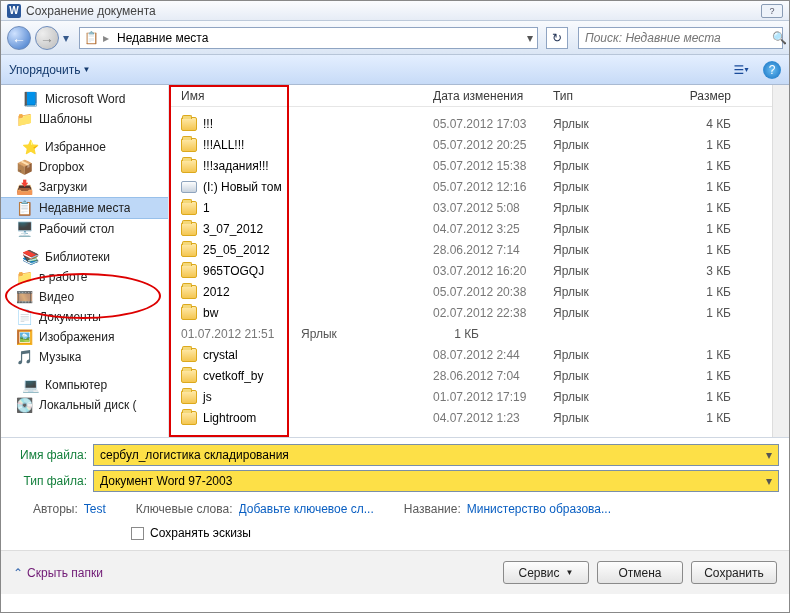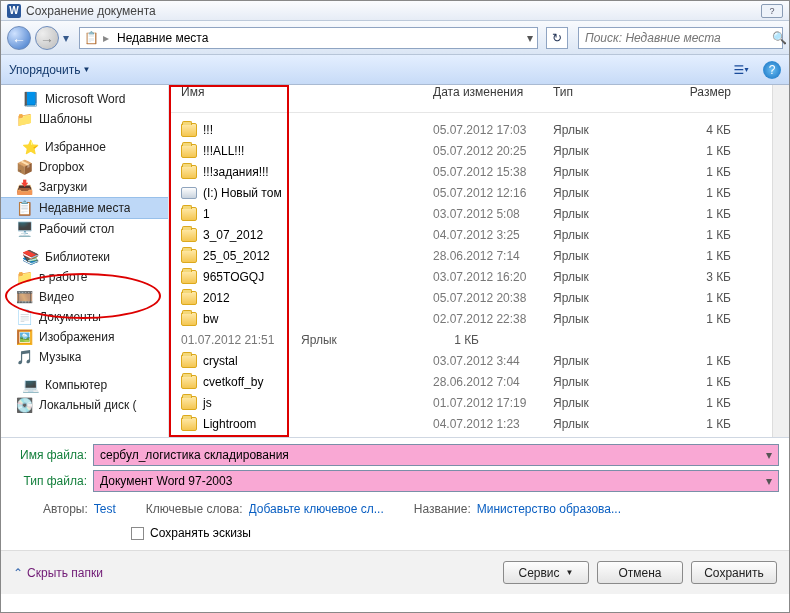--- a/index.html
+++ b/index.html
@@ -30,41 +30,41 @@
   .navgroup { margin-bottom:8px;}
   .navlabel { display:flex; align-items:center; gap:6px; padding:2px 6px 2px 16px; color:#222;}
   .navlabel.head { padding-left:6px;}
   .navlabel.head .tri { color:#888; font-size:8px; width:10px;}
   .navlabel .fi { width:16px; height:16px; display:flex; align-items:center; justify-content:center; font-size:14px;}
   .navlabel span.txt { white-space:nowrap; overflow:hidden; text-overflow:ellipsis;}
   .redcircle { position:absolute; border:2px solid #d00; border-radius:50%; left:4px; top:188px; width:156px; height:46px; pointer-events:none;}
   .highlighted { background:#bed8f7; border-top:1px solid #98c0ea; border-bottom:1px solid #98c0ea;}
   .filepane { flex:1; position:relative; display:flex;}
   .filelist { flex:1; overflow:auto;}
-  .cols { display:flex; border-bottom:1px solid #e6e6e6; height:28px; color:#3a3a3a; padding-left:12px; position:sticky; top:0; background:#fff;}
+  .cols { display:flex; border-bottom:1px solid #e6e6e6; height:22px; align-items:center; color:#3a3a3a; padding-left:12px; position:sticky; top:0; background:#fff;}
   .cols .c1 { width:252px;}
   .cols .c2 { width:120px;}
   .cols .c3 { width:130px;}
   .cols .c4 { width:60px; text-align:right; padding-right:12px;}
   .row { display:flex; align-items:center; height:21px; padding-left:12px;}
   .row .c1 { width:252px; display:flex; align-items:center; gap:6px;}
   .row .c2 { width:120px; color:#777;}
   .row .c3 { width:130px; color:#555;}
   .row .c4 { width:60px; text-align:right; color:#555; padding-right:12px;}
   .fold { width:16px; height:14px; background:linear-gradient(#ffe9a8,#f4c651); border:1px solid #dca91d; border-radius:2px; position:relative;}
   .fold::before { content:""; position:absolute; top:-3px; left:0; width:8px; height:3px; background:#f4d87a; border:1px solid #dca91d; border-bottom:0; border-radius:2px 2px 0 0;}
   .drv { width:16px; height:12px; background:linear-gradient(#fdfdfd,#c9d3de); border:1px solid #8fa4bd; border-radius:2px;}
   .redbox { position:absolute; border:2px solid #d00; left:0; top:0; width:120px; height:352px; pointer-events:none;}
   .scrolly { width:17px; background:#f0f0f0; border-left:1px solid #ddd;}
   .formarea { border-top:1px solid #cfd7e2; padding:6px 10px 4px 10px;}
   .frow { display:flex; align-items:center; margin-bottom:4px;}
   .frow .lbl { width:82px; text-align:right; padding-right:6px; color:#15803d;}
-  .frow .inp { flex:1; height:22px; border:1px solid #7a8fa8; background:#f9a8d4; display:flex; align-items:center; padding:0 6px;}
+  .frow .inp { flex:1; height:22px; border:1px solid #7a8fa8; background:#fde047; display:flex; align-items:center; padding:0 6px;}
   .frow .inp .dd { margin-left:auto; color:#555;}
-  .metarow { display:flex; align-items:center; padding:6px 0 4px 0; margin-left:32px;}
+  .metarow { display:flex; align-items:center; padding:6px 0 4px 0; margin-left:22px;}
   .metarow .ml { color:#5a5a5a; margin-right:6px;}
   .metarow .mv { color:#0a5fc2; margin-right:30px; max-width:160px; white-space:nowrap; overflow:hidden; text-overflow:ellipsis;}
   .thumbrow { display:flex; align-items:center; margin:6px 0 6px 120px; gap:6px;}
   .chk { width:13px; height:13px; border:1px solid #8a8a8a; background:#fff;}
   .buttonsrow { display:flex; align-items:center; padding:10px 12px; background:#f2f2f2; border-top:1px solid #ddd;}
   .linkbtn { color:#701a75; display:flex; align-items:center; gap:4px;}
   .btn { min-width:86px; height:23px; border:1px solid #8a8a8a; background:linear-gradient(#fdfdfd,#e4e4e4); border-radius:3px; display:flex; align-items:center; justify-content:center; padding:0 10px; margin-left:8px; color:#222;}
   .btn .dd { margin-left:6px; font-size:8px;}
   .spacer { flex:1;}
 </style>
@@ -287,21 +287,21 @@
             <div class="row">
               <div class="c2">01.07.2012 21:51</div>
               <div class="c3">Ярлык</div>
               <div class="c4">1 КБ</div>
             </div>
             <div class="row">
               <div class="c1">
                 <span class="fold"></span>
                 <span>crystal</span>
               </div>
-              <div class="c2">03.07.2012 3:44</div>
+              <div class="c2">08.07.2012 2:44</div>
               <div class="c3">Ярлык</div>
               <div class="c4">1 КБ</div>
             </div>
             <div class="row">
               <div class="c1">
                 <span class="fold"></span>
                 <span>cvetkoff_by</span>
               </div>
               <div class="c2">28.06.2012 7:04</div>
               <div class="c3">Ярлык</div>

